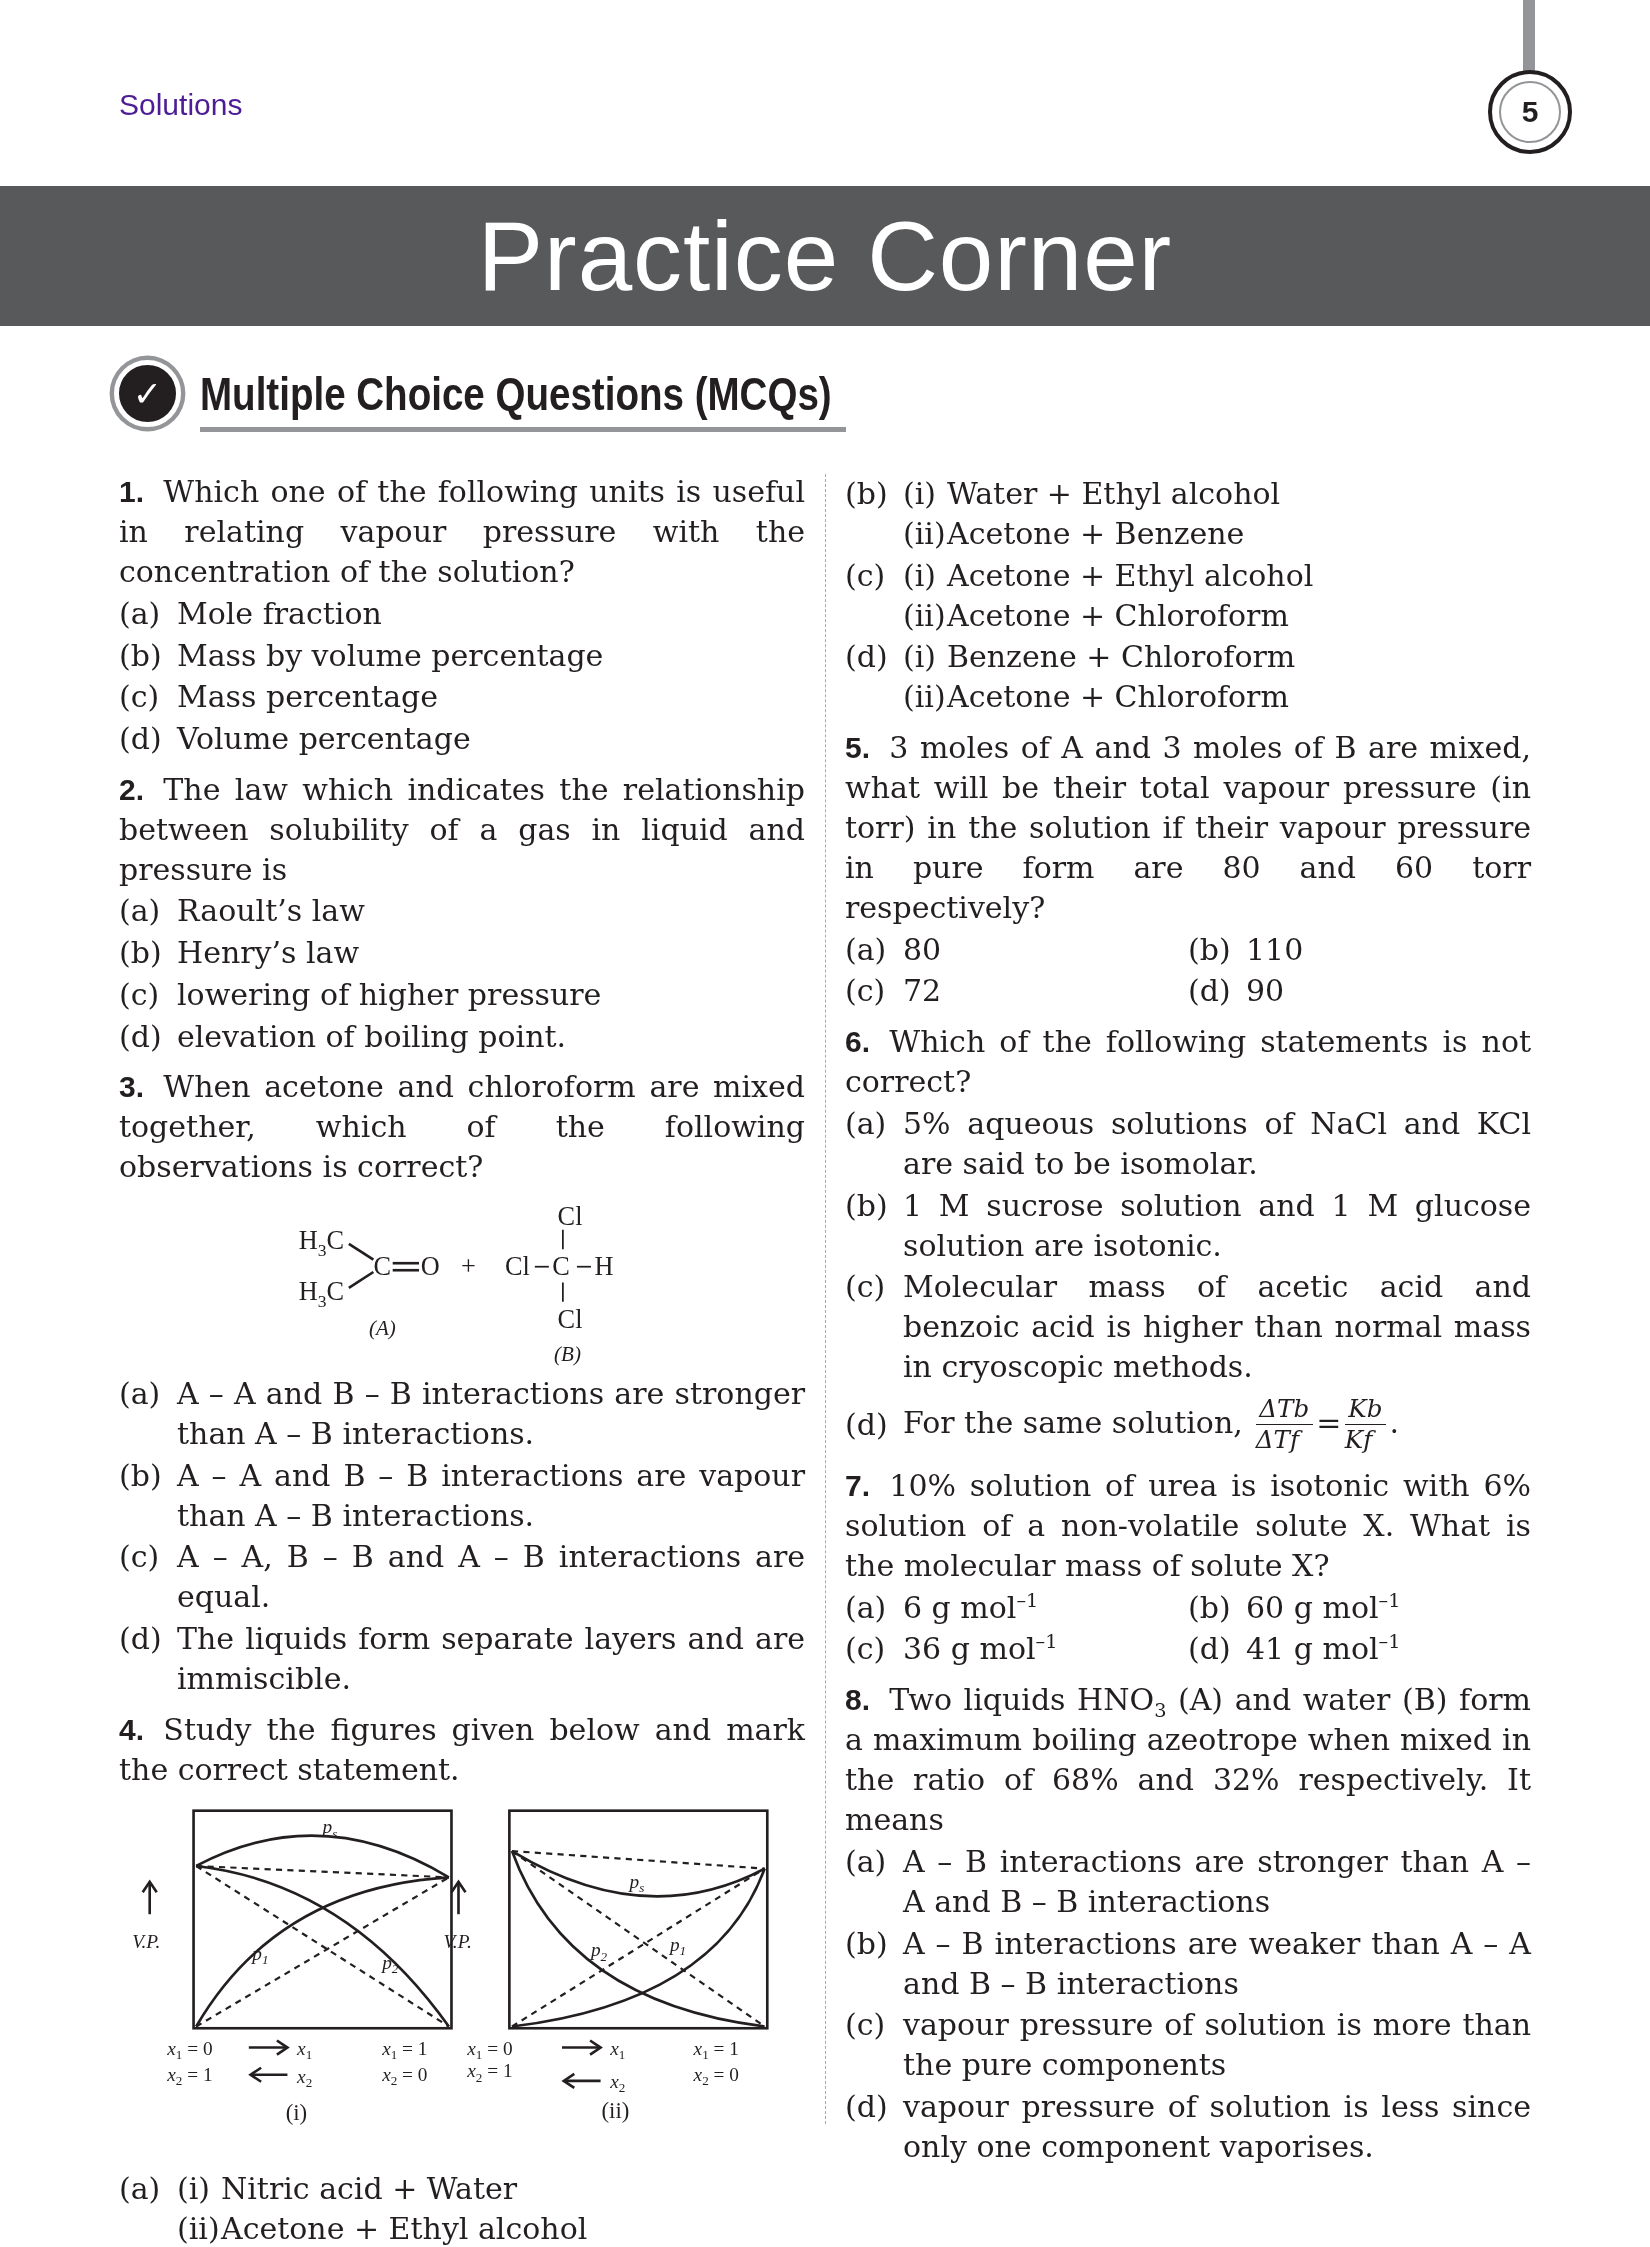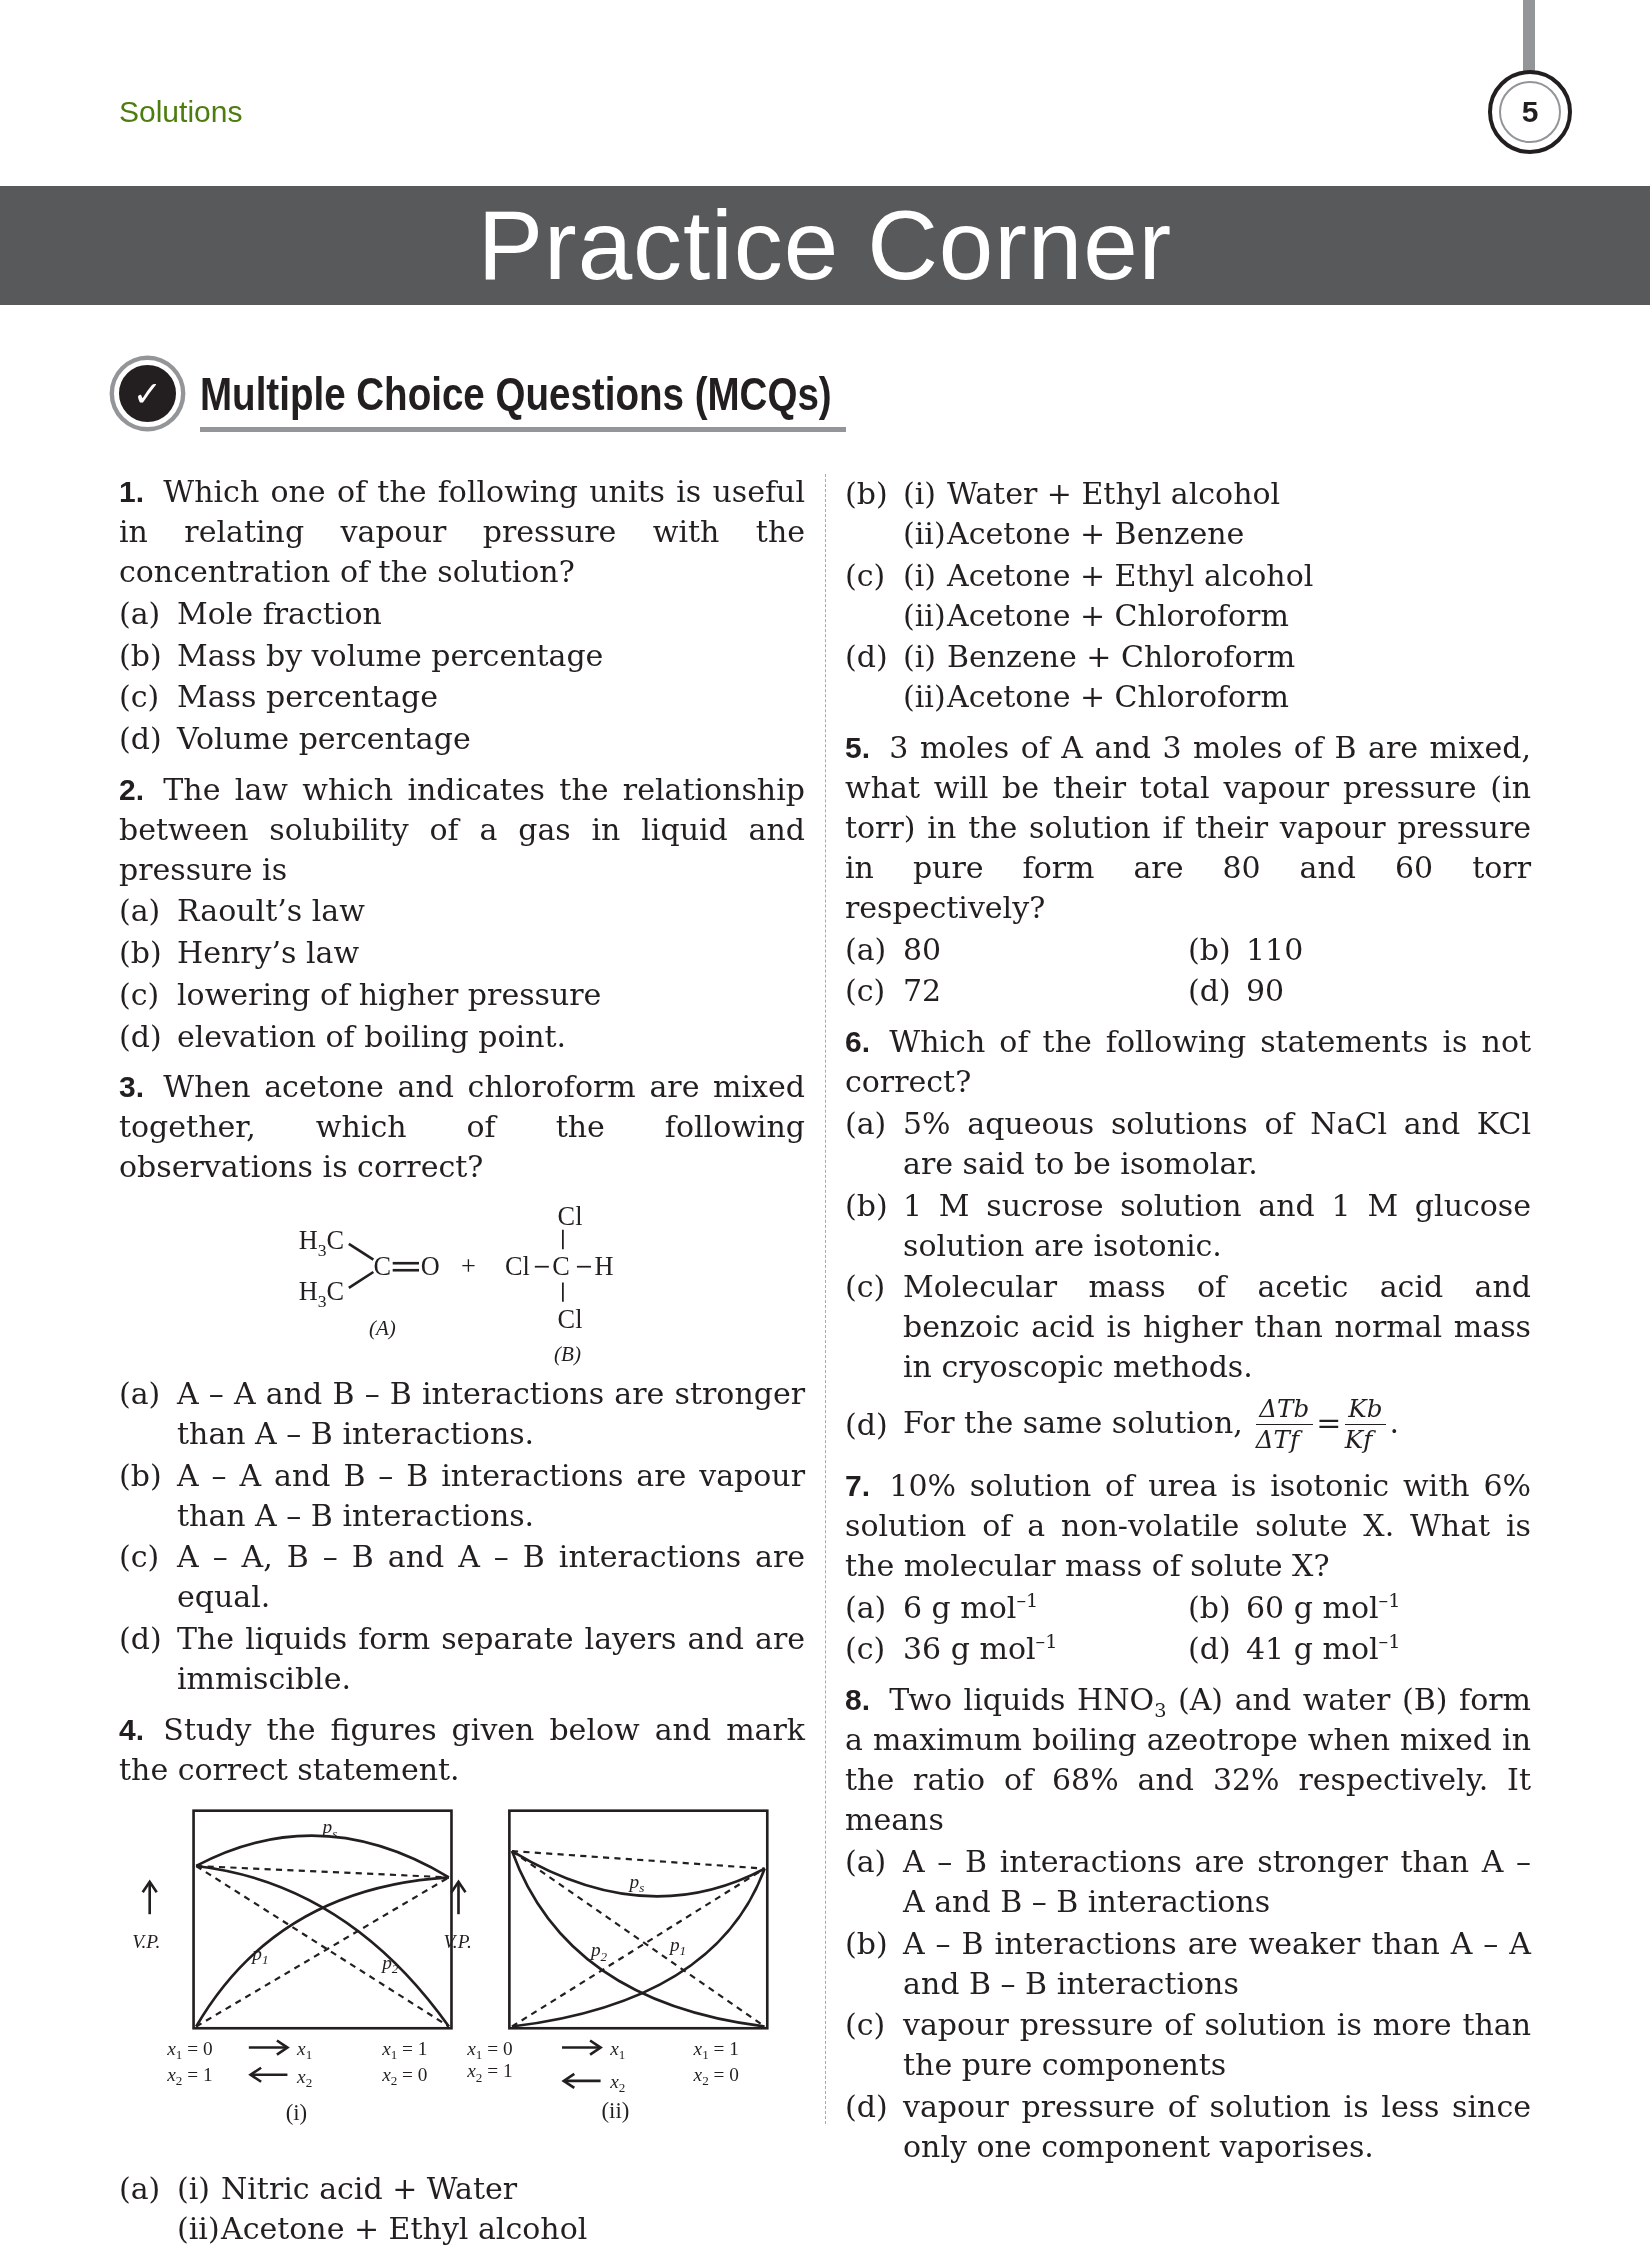--- a/index.html
+++ b/index.html
@@ -1,22 +1,22 @@
 <!DOCTYPE html>
 <html style="font-size:14px"><head>
 <meta charset="utf-8">
 <style>
   * { box-sizing: border-box; margin: 0; padding: 0; }
   html, body { width: 1650px; height: 2247px; background: #ffffff; overflow: hidden; }
   body { position: relative; font-family: "DejaVu Serif", "Liberation Serif", serif; color: #231f20; }
-  .running-head { position: absolute; left: 119px; top: 95px; font-family: "Liberation Sans", sans-serif; font-size: 30px; color: #4d7c0f; }
+  .running-head { position: absolute; left: 119px; top: 88px; font-family: "Liberation Sans", sans-serif; font-size: 30px; color: #4c1d95; }
   .page-tab { position: absolute; left: 1523px; top: 0; width: 12.3px; height: 79px; background: #939598; }
   .page-circle { position: absolute; left: 1488px; top: 70px; width: 84px; height: 84px; border-radius: 50%; border: 4.4px solid #231f20; background: #fff; }
   .page-circle-inner { position: absolute; left: 7px; top: 7px; right: 7px; bottom: 7px; border-radius: 50%; border: 2.6px solid #939598; display: flex; align-items: center; justify-content: center; font-family: "Liberation Sans", sans-serif; font-size: 30px; font-weight: bold; color: #231f20; }
-  .banner { position: absolute; left: 0; top: 186px; width: 1650px; height: 119px; background: #58595b; display: flex; align-items: center; justify-content: center; }
+  .banner { position: absolute; left: 0; top: 186px; width: 1650px; height: 140px; background: #58595b; display: flex; align-items: center; justify-content: center; }
   .banner-title { font-family: "Liberation Sans", sans-serif; font-size: 98px; color: #ffffff; letter-spacing: 0.9px; }
   .section-head { position: absolute; left: 114px; top: 360px; display: flex; align-items: center; }
   .check-badge { width: 67px; height: 67px; border-radius: 50%; background: #231f20; border: 5.3px solid #fff; box-shadow: 0 0 0 4.4px #939598; display: flex; align-items: center; justify-content: center; color: #fff; font-size: 35px; font-family: "DejaVu Sans", sans-serif; }
   .section-title { margin-left: 19.3px; font-family: "Liberation Sans", sans-serif; font-weight: bold; font-size: 47px; color: #231f20; transform: scaleX(0.82); transform-origin: left center; white-space: nowrap; }
   .section-rule { position: absolute; left: 200px; top: 427px; width: 646px; height: 5.3px; background: #939598; }
   .col { position: absolute; top: 472px; width: 686px; font-size: 30px; line-height: 40px; }
   .col.left { left: 119px; }
   .col.right { left: 845px; }
   .divider { position: absolute; left: 825px; top: 474px; width: 0; height: 1650px; border-left: 1.8px dashed #a7a9ac; }
   .q { margin-bottom: 10.5px; text-align: justify; }

